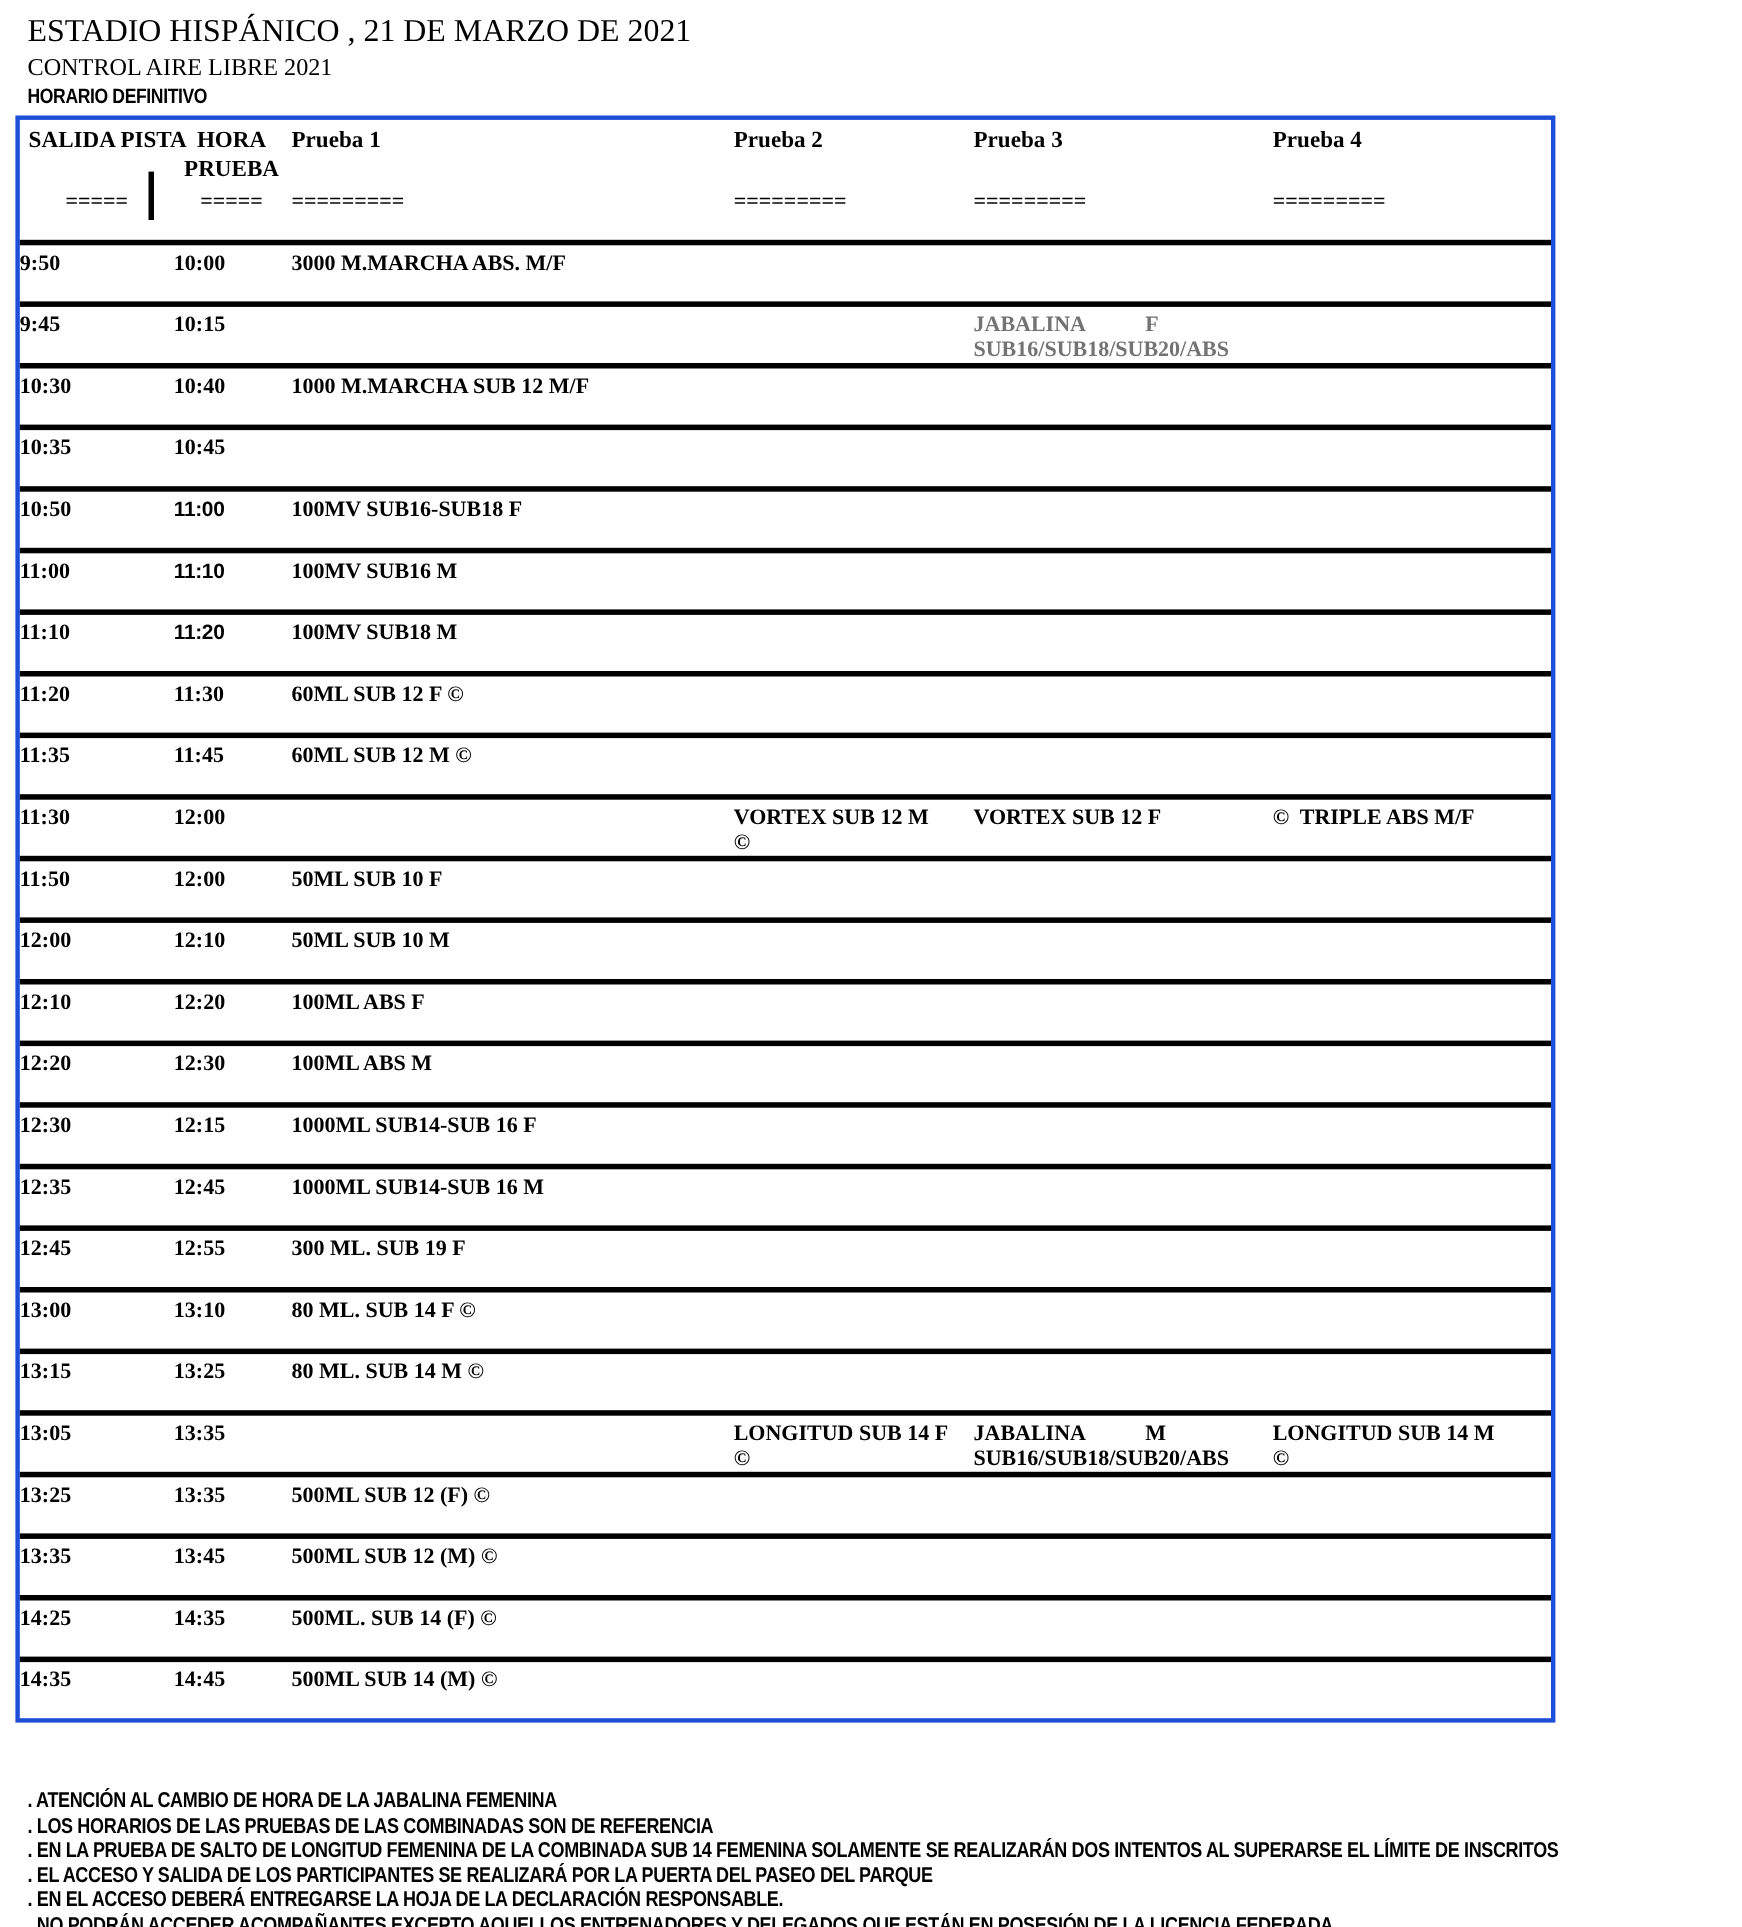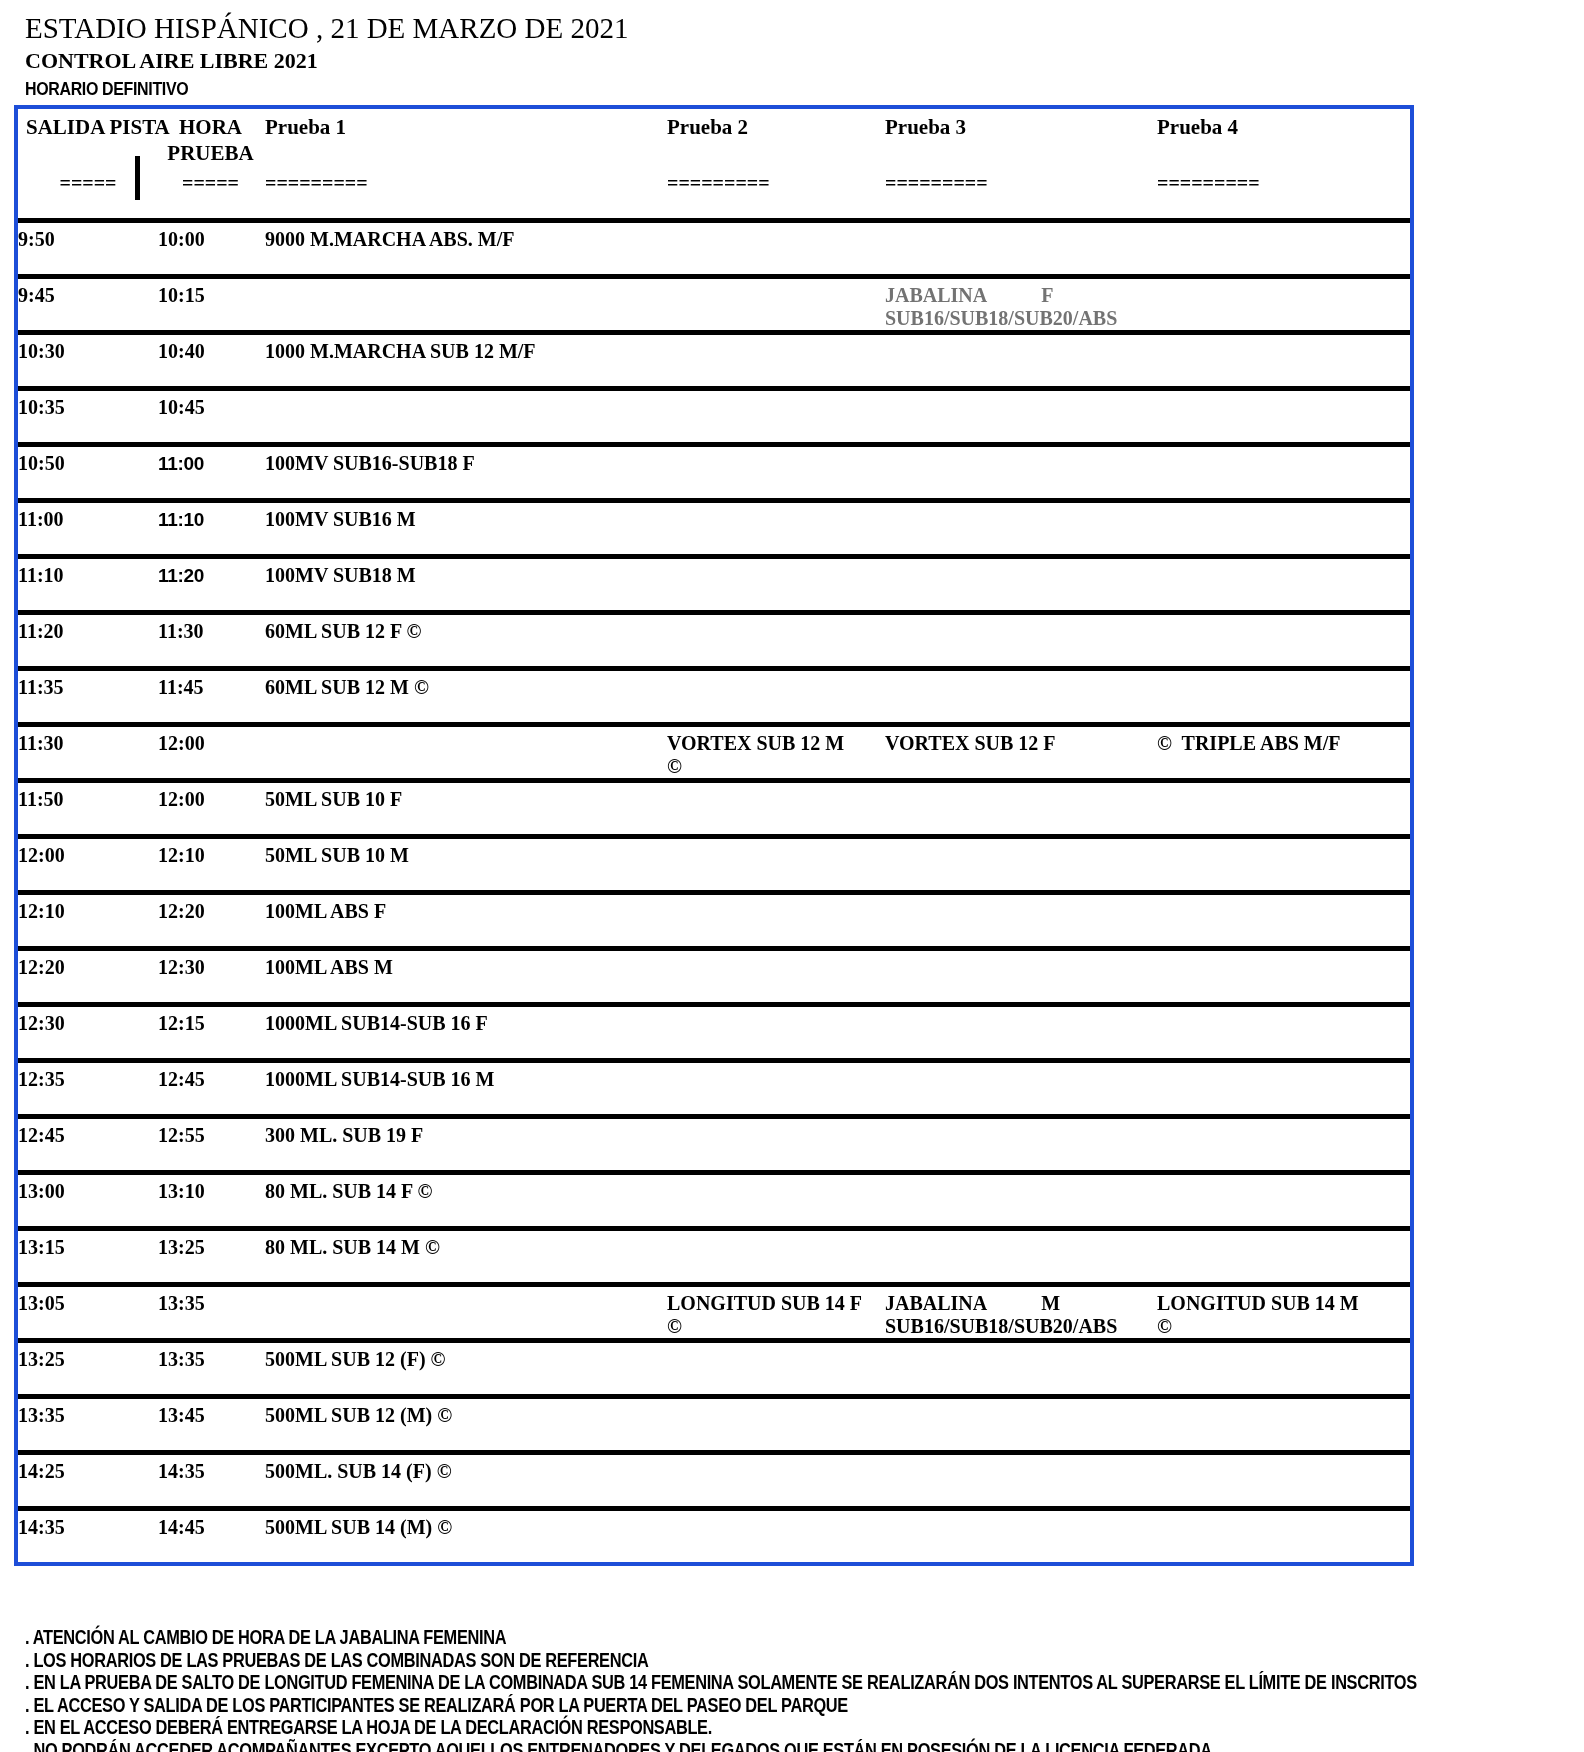--- a/index.html
+++ b/index.html
@@ -15,21 +15,21 @@
   .page { position: relative; width: 1584px; height: 1752px; }
 
   .doc-title {
     font-size: 29px;
     font-weight: normal;
     margin: 12px 0 0 25px;
     letter-spacing: 0px;
   }
   .doc-subtitle {
     font-size: 22px;
-    font-weight: bold;
+    font-weight: normal;
     margin: 3px 0 0 25px;
   }
   .doc-status {
     font-family: "Liberation Sans", sans-serif;
     font-size: 19px;
     font-weight: bold;
     margin: 4px 0 0 25px;
     transform: scaleX(0.84);
     transform-origin: left center;
     letter-spacing: -0.4px;
@@ -150,21 +150,21 @@
         <div class="sep left">=========</div>
         <div class="sep left">=========</div>
         <div class="vbar"></div>
       </div>
     </div>
 
     <div id="tbody">
   <div class="grid-row trow">
     <div class="cell salida">9:50</div>
     <div class="cell hora">10:00</div>
-    <div class="cell p1">9000 M.MARCHA ABS. M/F</div>
+    <div class="cell p1">3000 M.MARCHA ABS. M/F</div>
     <div class="cell p2"></div>
     <div class="cell p3"></div>
     <div class="cell p4"></div>
   </div>
 
   <div class="grid-row trow">
     <div class="cell salida">9:45</div>
     <div class="cell hora">10:15</div>
     <div class="cell p1"></div>
     <div class="cell p2"></div>

